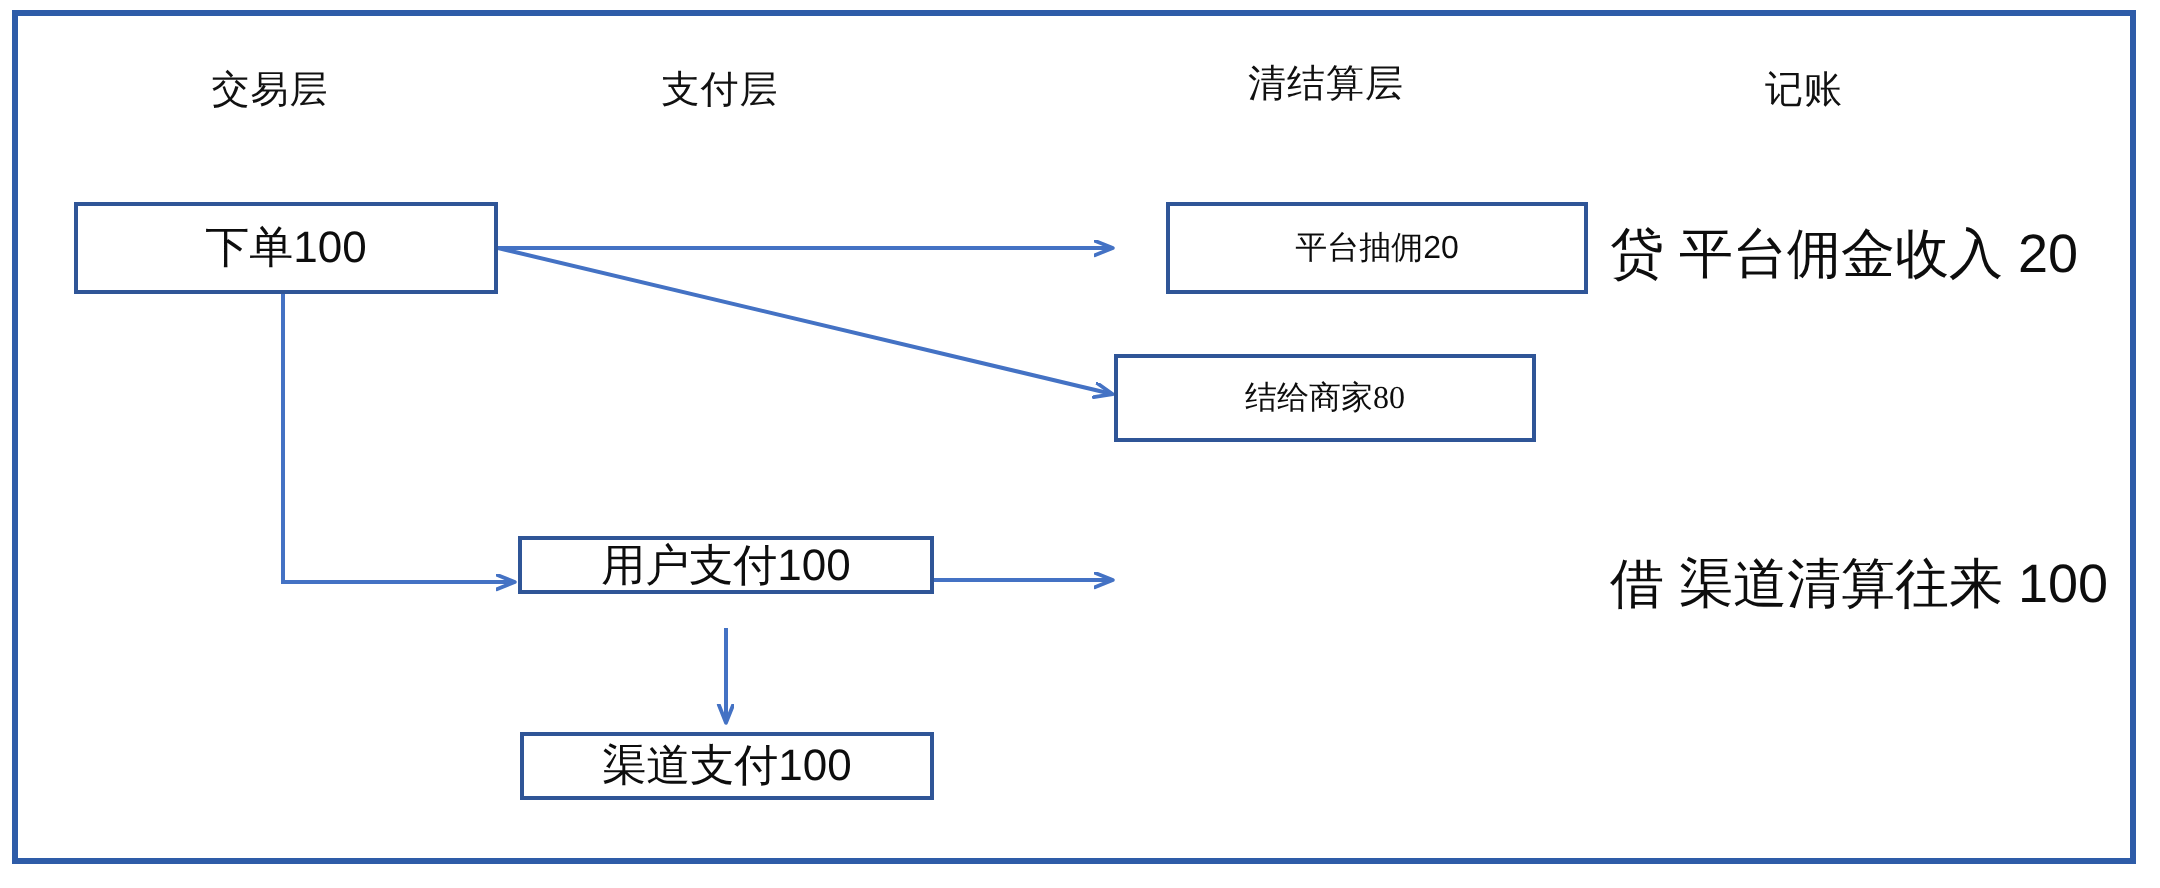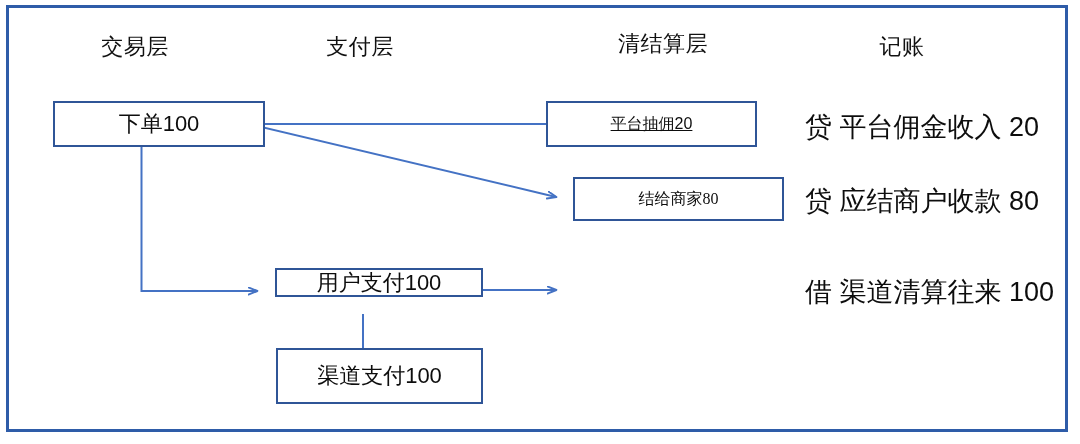--- a/index.html
+++ b/index.html
@@ -45,39 +45,38 @@
     width: 1080px;
     height: 444px;
     pointer-events: none;
   }
 
   
   .col-header {
     position: absolute;
     transform: translateX(-50%);
     white-space: nowrap;
-    font-size: 22px;
+    font-size: 19px;
     line-height: 1;
     letter-spacing: 0.5px;
     color: #111111;
   }
 
   
   .node {
     position: absolute;
     box-sizing: border-box;
     border: 2.5px solid #2F5597;
     background: #ffffff;
     display: flex;
     align-items: center;
     justify-content: center;
     text-align: center;
     white-space: nowrap;
     color: #0d0d0d;
-    margin-left: 16px;
   }
   .node.big   { font-size: 22px; }
   .node.small { font-size: 16px; }
 
   
   .ledger {
     position: absolute;
     white-space: nowrap;
     font-size: 27px;
     line-height: 1;
@@ -124,26 +123,25 @@
   <div class="col-header" style="left:360px; top:36px;">支付层</div>
 
   <div class="col-header" style="left:663px; top:33px;">清结算层</div>
 
   <div class="col-header" style="left:902px; top:36px;">记账</div>
 
   <div class="node big" style="left:37px; top:101px; width:212px; height:46px;">下单100</div>
 
   <div class="node big" style="left:259px; top:268px; width:208px; height:29px;">用户支付100</div>
 
-  <div class="node big" style="left:260px; top:348px; width:207px; height:56px;">渠道支付100</div>
+  <div class="node big" style="left:260px; top:366px; width:207px; height:34px;">渠道支付100</div>
 
-  <div class="node small" style="left:530px; top:101px; width:211px; height:46px;text-decoration:underline;">平台抽佣20</div>
+  <div class="node small" style="left:583px; top:101px; width:211px; height:46px;">平台抽佣20</div>
 
   <div class="node small" style="left:557px; top:177px; width:211px; height:44px;font-family:Liberation Serif, serif;">结给商家80</div>
 
 
   <div class="ledger" style="left:805px; top:114px;">贷 平台佣金收入 20</div>
 
-  <div class="ledger" style="left:805px; top:188px;">贷 应结商户收款 80</div>
 
   <div class="ledger" style="left:805px; top:279px;">借 渠道清算往来 100</div>
 
 </div>
 
 </body></html>

